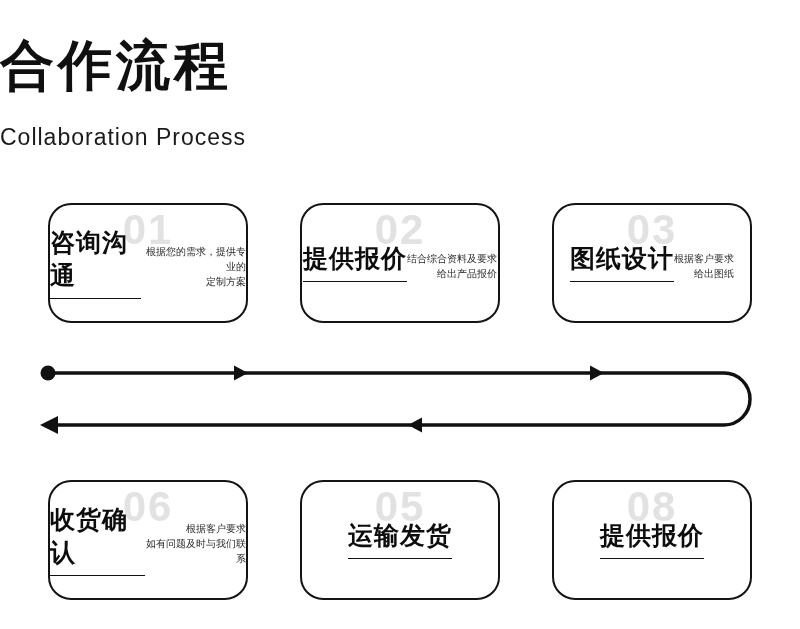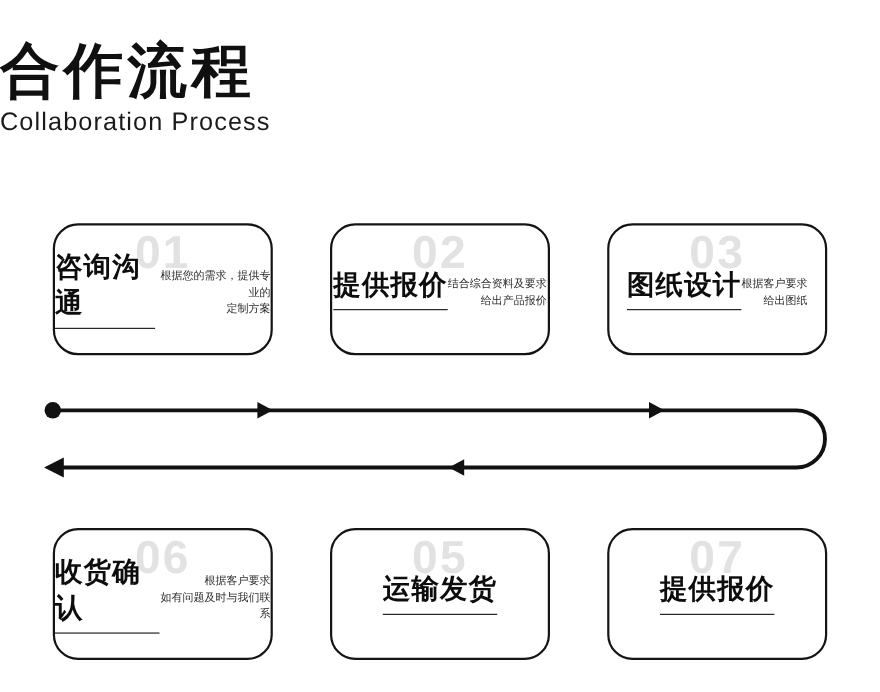--- a/index.html
+++ b/index.html
@@ -30,21 +30,21 @@
     text-align: left;
   }
   .title-cn {
     font-size: 54px;
     font-weight: bold;
     letter-spacing: 4px;
     line-height: 1.15;
     color: #101010;
   }
   .title-en {
-    margin-top: 1px;
+    margin-top: 28px;
     font-size: 23px;
     font-weight: 300;
     letter-spacing: 1px;
     color: #1a1a1a;
   }
 
   
   .row {
     position: absolute;
     left: 0;
@@ -188,21 +188,21 @@
     </div>
 
     <div class="card">
       <div class="card-num">05</div>
       <div class="card-inner">
         <div class="card-title">运输发货</div>
       </div>
     </div>
 
     <div class="card">
-      <div class="card-num">07</div>
+      <div class="card-num">08</div>
       <div class="card-inner">
         <div class="card-title">提供报价</div>
       </div>
     </div>
 
   </div>
 
 </div>
 
 </body></html>

